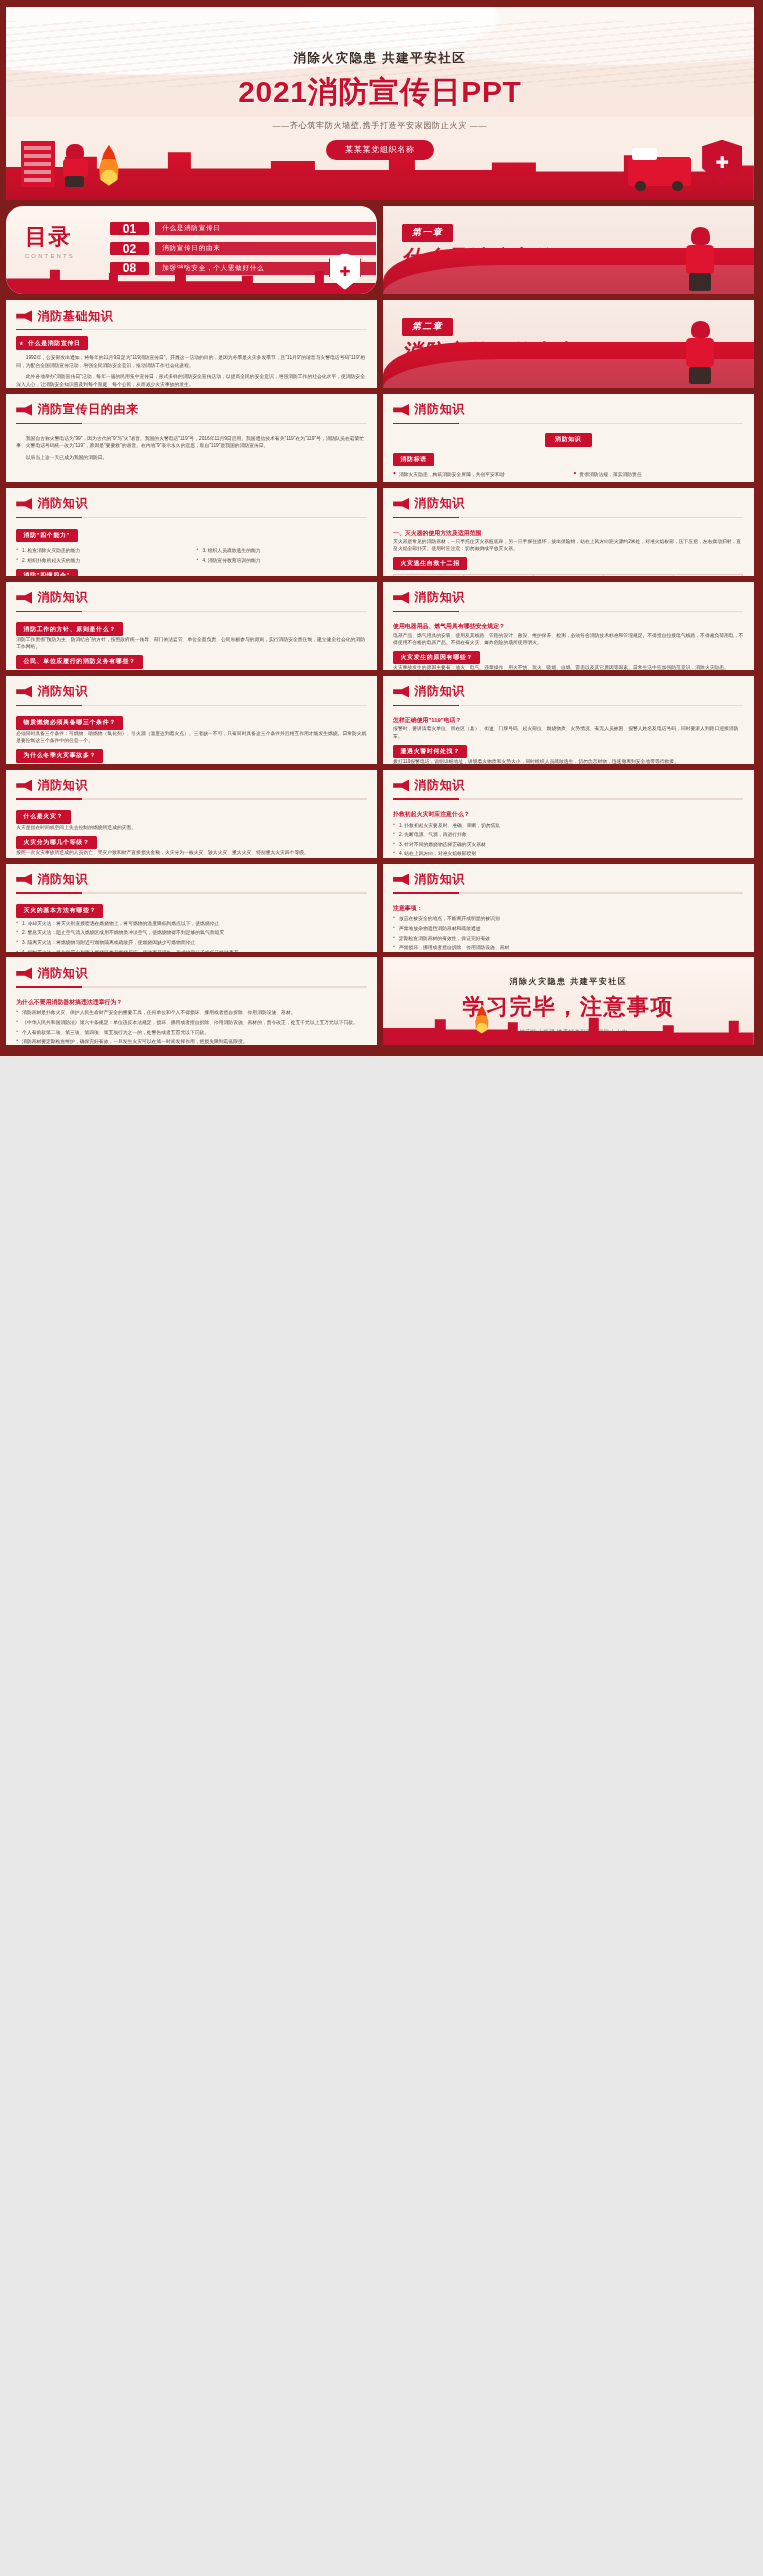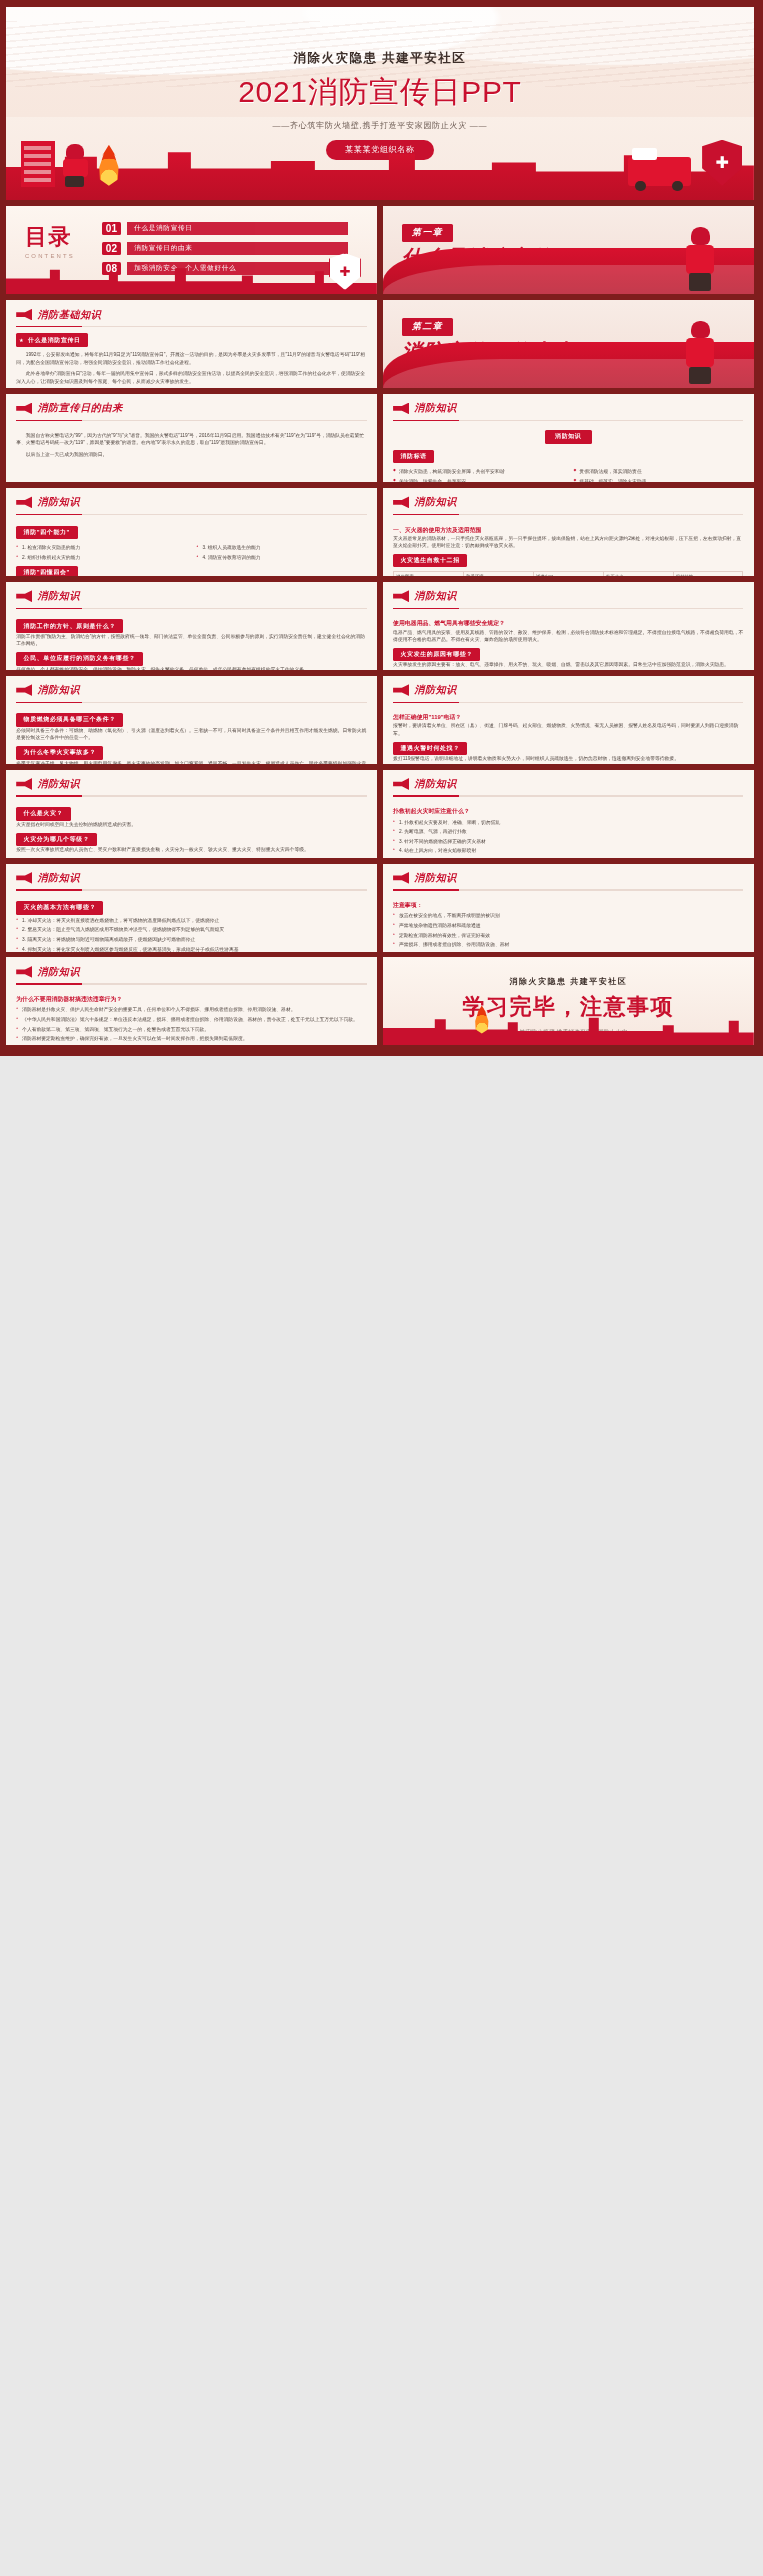--- a/index.html
+++ b/index.html
@@ -41,21 +41,21 @@
       radial-gradient(ellipse at 80% 5%, rgba(255,255,255,.6) 0 35%, rgba(0,0,0,0) 36%),
       linear-gradient(#f9ece4, #f7e7de);
   }
   .cover .stripes {
     position:absolute; left:0; right:0; top:13.2px; height:66px;
     background: repeating-linear-gradient(175deg, rgba(214,180,168,.18) 0 1.5px, rgba(0,0,0,0) 1.5px 6.6px);
   }
   .cover-inner { position: relative; text-align:center; padding-top: 43px; }
   .cover-sub1 { font-size: 12.5px; color:#3d2f2a; letter-spacing:1.5px; font-weight:bold; }
   .cover-title {
-    font-size: 30px; font-weight: normal; color:#c8102e; letter-spacing:0.7px;
+    font-size: 30px; font-weight: bold; color:#c8102e; letter-spacing:0.7px;
     margin-top: 4.4px; text-shadow: 0.7px 0.7px 0 #fff;
   }
   .cover-sub2 { font-size: 8px; color:#6b5a52; margin-top:7.4px; letter-spacing:0.7px; }
   .cover-btn {
     display:inline-block; margin-top:8.8px; background:#c8102e; color:#fff;
     font-size:8px; padding:4.4px 19px; border-radius:10.3px; letter-spacing:0.7px;
   }
   .skyline {
     position:absolute; left:0; right:0; bottom:0; height:54px;
     background: linear-gradient(#d8112e, #bb0f26);
@@ -86,31 +86,32 @@
   .badge-shield {
     position:absolute; bottom:14.7px; right:11.8px; width:40px; height:46px; background:#c8102e;
     clip-path: polygon(50% 0,100% 14%,100% 62%,50% 100%,0 62%,0 14%);
   }
   .badge-shield::after{content:"✚";position:absolute;inset:0;display:flex;align-items:center;justify-content:center;color:#fff;font-size:16px;}
 
   
   .toc {
     background: linear-gradient(#fdf6f0, #f7e9e1);
     position:relative;
+    border-radius:17px;
   }
   .toc-left {
     position:absolute; left:19px; top:19px;
   }
   .toc-cn { font-size:22px; font-weight:bold; color:#c8102e; line-height:1.05; letter-spacing:1.5px;}
   .toc-en { font-size:5.9px; color:#b98f82; letter-spacing:2.2px; margin-top:4.4px;}
   .toc-items { position:absolute; left:96px; top:16px; }
   .toc-item { display:flex; align-items:center; margin-bottom:6.6px; }
   .toc-num {
-    width:19px;height:13.2px;background:#c8102e;color:#fff;font-size:10px;
-    display:flex;align-items:center;justify-content:center;border-radius:1.5px;margin-right:5.9px;font-weight:bold;
+    width:39px;height:13.2px;background:#c8102e;color:#fff;font-size:12px;
+    display:flex;align-items:center;justify-content:center;border-radius:1.5px;margin-right:5.9px;font-weight:bold;margin-left:8px;
   }
   .toc-line { width:221px; height:13.2px; background:#c8102e; opacity:.92; color:#fff;
     font-size:6.6px; display:flex; align-items:center; padding-left:7.4px; letter-spacing:0.7px;}
   .toc-skyline {
     position:absolute; left:0; right:0; bottom:0; height:29px;
     background:#c8102e;
     clip-path: polygon(0 13.2px,44px 13.2px,44px 4.4px,54px 4.4px,54px 14.7px,103px 14.7px,103px 7.4px,112px 7.4px,112px 16px,
       169px 16px,169px 2.9px,180px 2.9px,180px 16px,236px 16px,236px 10.3px,247px 10.3px,247px 17.7px,
       309px 17.7px,309px 5.9px,318px 5.9px,318px 17.7px,371px 17.7px,371px 100%,0 100%);
   }
@@ -147,21 +148,21 @@
   .ch-person .body{position:absolute;top:17.7px;left:4.4px;width:28px;height:29px;background:#e0142f;border-radius:4.4px;}
   .ch-person .legs{position:absolute;top:46px;left:7.4px;width:22px;height:17.7px;background:#3b2b28;border-radius:2.2px;}
 
   
   .content { background:#faf4ef; position:relative; }
   .c-head { display:flex; align-items:center; padding:7.4px 0 0 10.3px; }
   .c-mega {
     width:16px;height:11.8px;background:#c8102e;margin-right:5.2px;position:relative;
     clip-path: polygon(0 30%, 55% 30%, 100% 0, 100% 100%, 55% 70%, 0 70%);
   }
-  .c-title { font-size:10px; font-weight:bold; color:#c8102e; letter-spacing:0.7px;font-style:italic;}
+  .c-title { font-size:12px; font-weight:bold; color:#c8102e; letter-spacing:0.7px;}
   .c-rule { height:1.5px; background:linear-gradient(90deg,#c8102e 0 66px, #e9d9d1 66px); margin:4.4px 10.3px 0 10.3px;}
   .c-body { padding:5.9px 10.3px 7.4px 10.3px; font-size:4.8px; line-height:1.55; color:#4a3f3a;}
   .star-tag {
     display:inline-block; background:#c8102e; color:#fff; font-size:5.9px; padding:2.2px 7.4px 2.2px 11.8px;
     border-radius:1.5px; position:relative; font-weight:bold; letter-spacing:0.7px;
   }
   .star-tag::before{content:"★";position:absolute;left:2.9px;top:50%;transform:translateY(-50%);font-size:5.2px;}
   .para { margin-top:4.4px; text-indent: 2em; }
   .redbar {
     background:#c8102e;color:#fff;font-size:5.9px;font-weight:bold;padding:2.2px 7.4px;display:inline-block;

